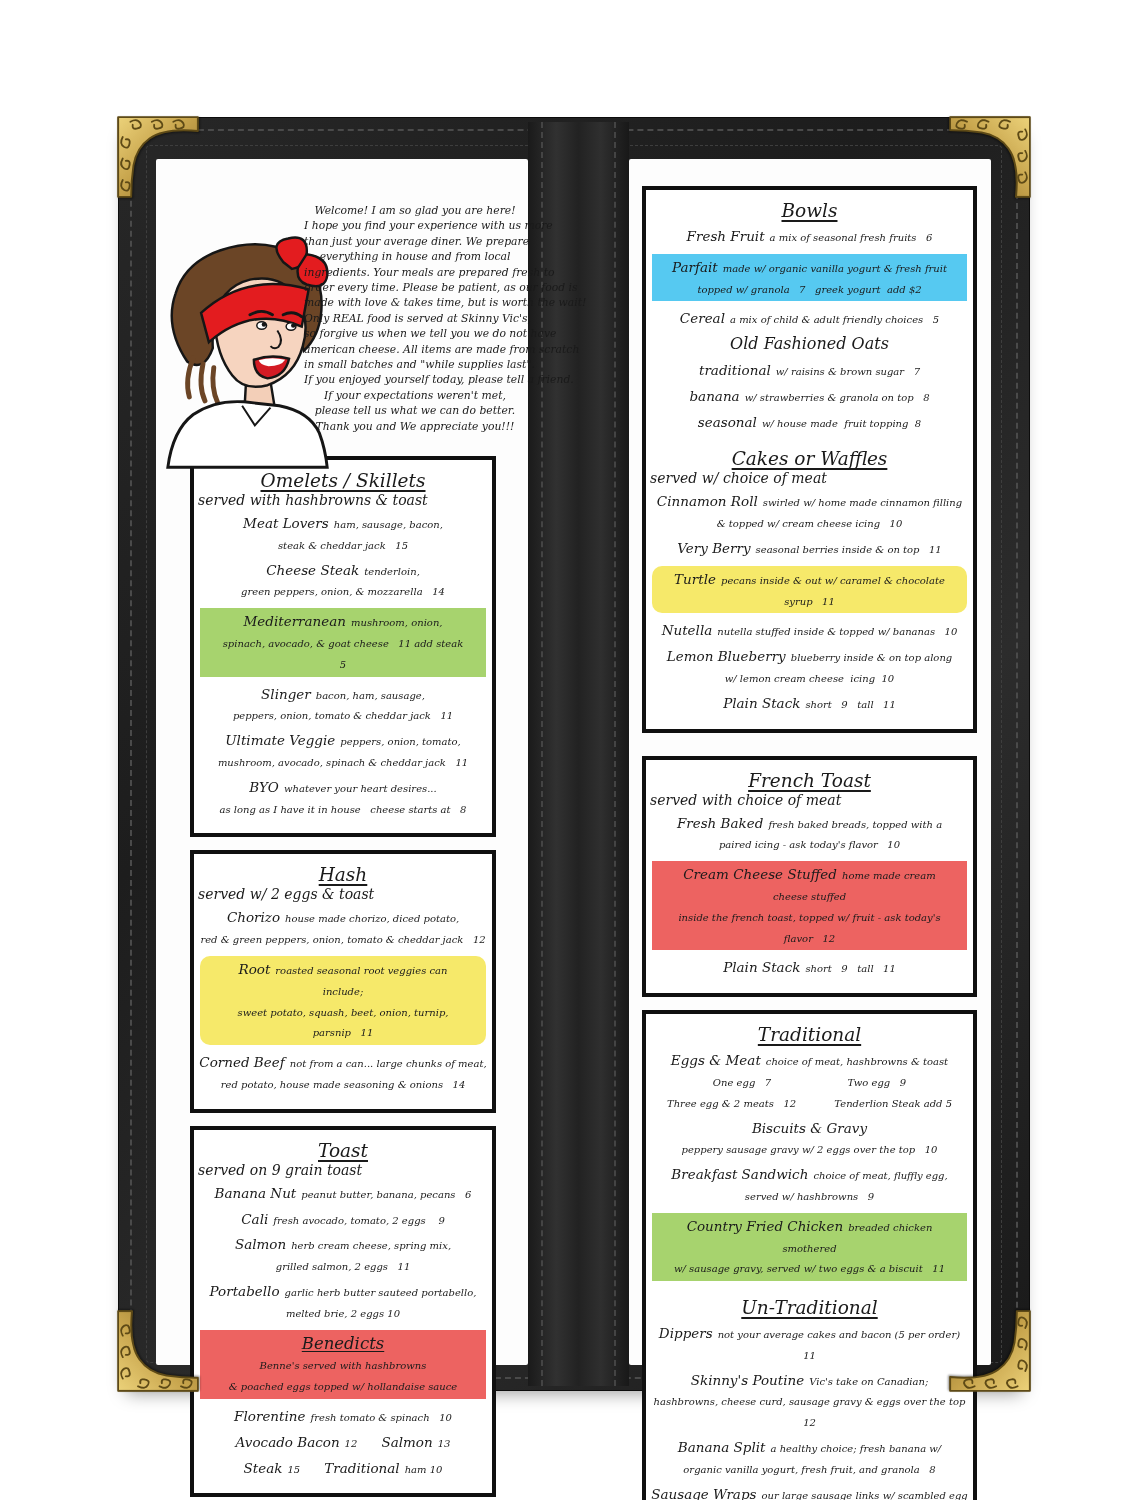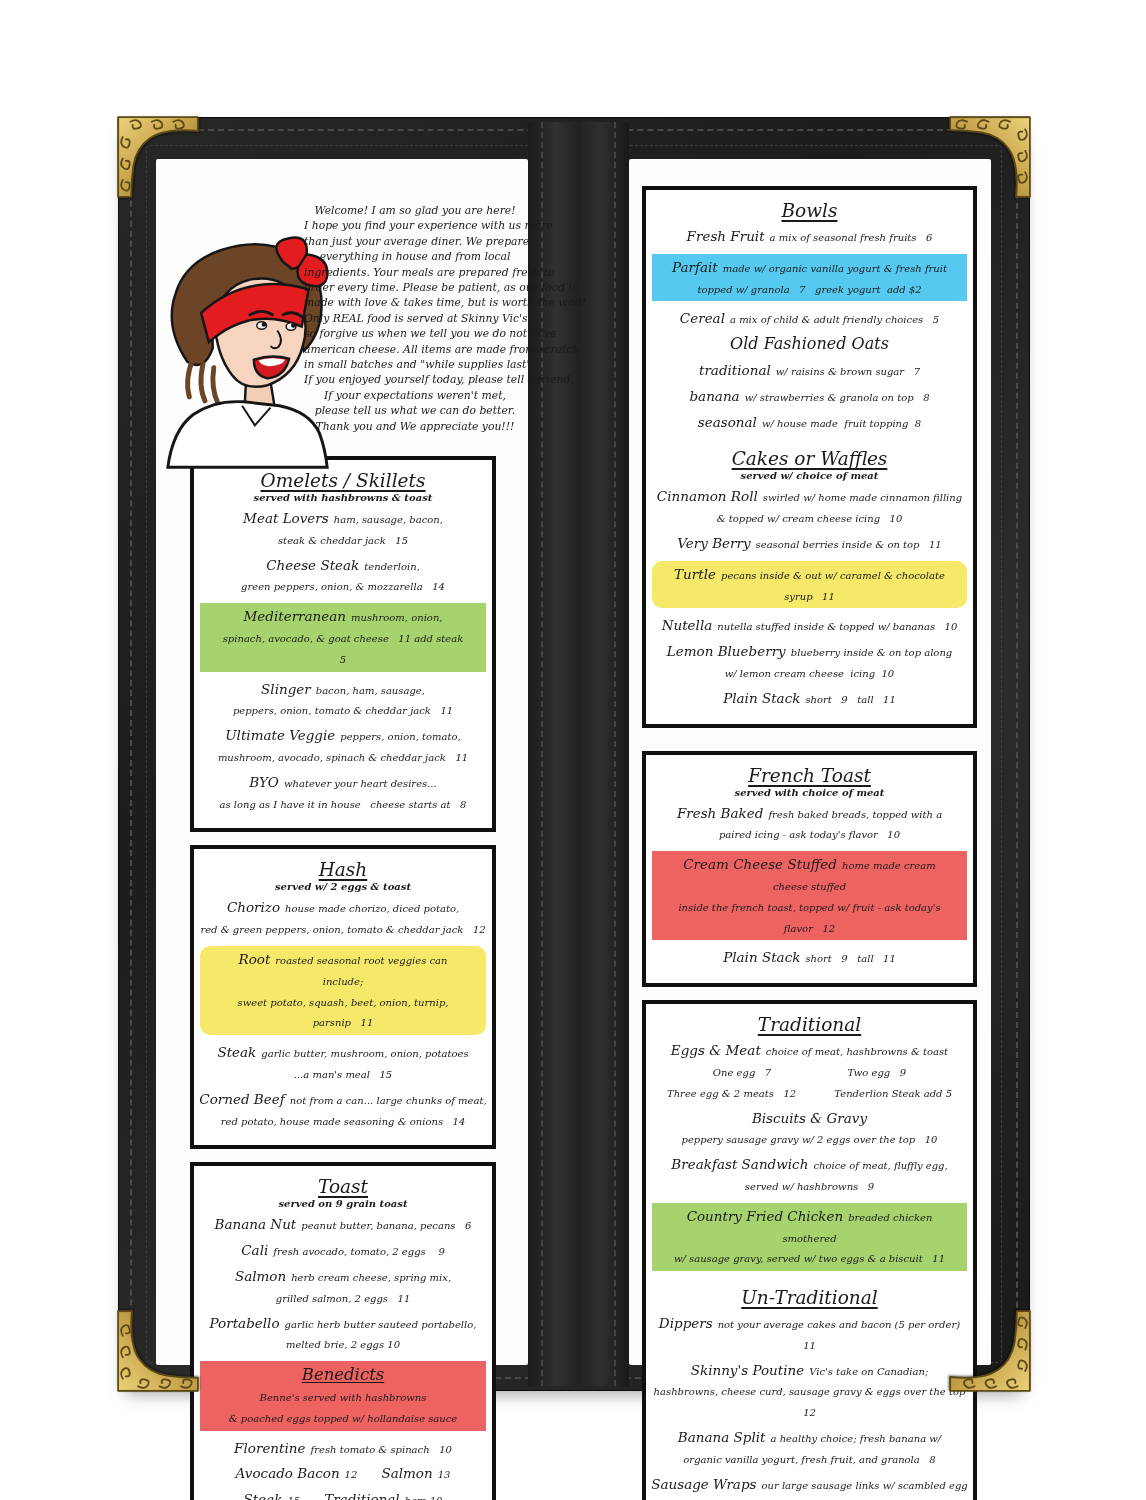--- a/index.html
+++ b/index.html
@@ -42,21 +42,21 @@
   .page-left .menu-box{margin:0 32px 13px 34px;}
   #box-l1{margin-top:297px;}
   .page-right .menu-box{margin:0 14px 0 13px;}
   #box-r1{margin-top:27px;}
   #box-r2{margin-top:23px;}
   #box-r3{margin-top:13px;}
 
   .msec + .msec{margin-top:16px;}
   .sec-title{text-align:center;font-size:18.5px;text-decoration:underline;
              text-underline-offset:3px;text-decoration-thickness:1.5px;margin:2px 0 1px 0;}
-  .sec-subtitle{text-align:center;font-size:10px;margin-bottom:4px;font-weight:bold;}
+  .sec-subtitle{text-align:left;font-size:14px;margin-bottom:4px;}
 
   .item{margin:5px 0;}
   .ml{text-align:center;white-space:pre-wrap;line-height:1.3;}
   .run + .run{margin-left:5px;}
   .r-lg{font-size:13.5px;}
   .r-sm{font-size:10px;}
   .r-xl{font-size:16px;}
   .r-hd{font-size:16.5px;text-decoration:underline;text-underline-offset:2px;}
 
   .item.hl{padding:3px 18px;margin:7px 2px;}
@@ -152,24 +152,20 @@
           <div class="msec">
             <div class="sec-title">Hash</div>
             <div class="sec-subtitle">served w/ 2 eggs &amp; toast</div>
             <div class="item">
               <div class="ml"><span class="run r-lg">Chorizo</span><span class="run r-sm">house made chorizo, diced potato,</span></div>
               <div class="ml"><span class="run r-sm">red &amp; green peppers, onion, tomato &amp; cheddar jack   12</span></div>
             </div>
             <div class="item hl hl-yellow">
               <div class="ml"><span class="run r-lg">Root</span><span class="run r-sm">roasted seasonal root veggies can include;</span></div>
               <div class="ml"><span class="run r-sm">sweet potato, squash, beet, onion, turnip, parsnip   11</span></div>
-            </div>
-            <div class="item">
-              <div class="ml"><span class="run r-lg">Steak</span><span class="run r-sm">garlic butter, mushroom, onion, potatoes</span></div>
-              <div class="ml"><span class="run r-sm">...a man's meal   15</span></div>
             </div>
             <div class="item">
               <div class="ml"><span class="run r-lg">Corned Beef</span><span class="run r-sm">not from a can... large chunks of meat,</span></div>
               <div class="ml"><span class="run r-sm">red potato, house made seasoning &amp; onions   14</span></div>
             </div>
           </div>
         </div>
       <div class="menu-box" id="box-l3">
           <div class="msec">
             <div class="sec-title">Toast</div>

